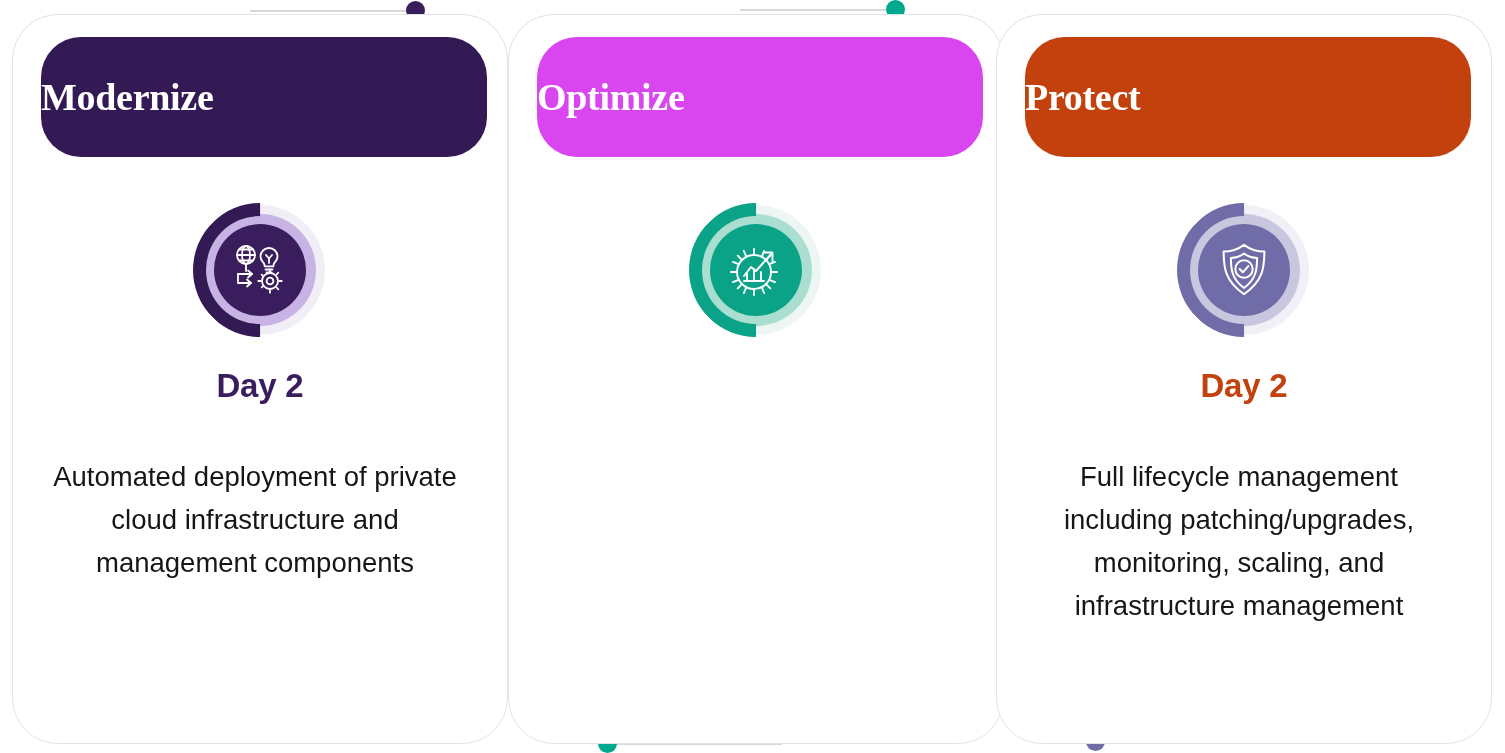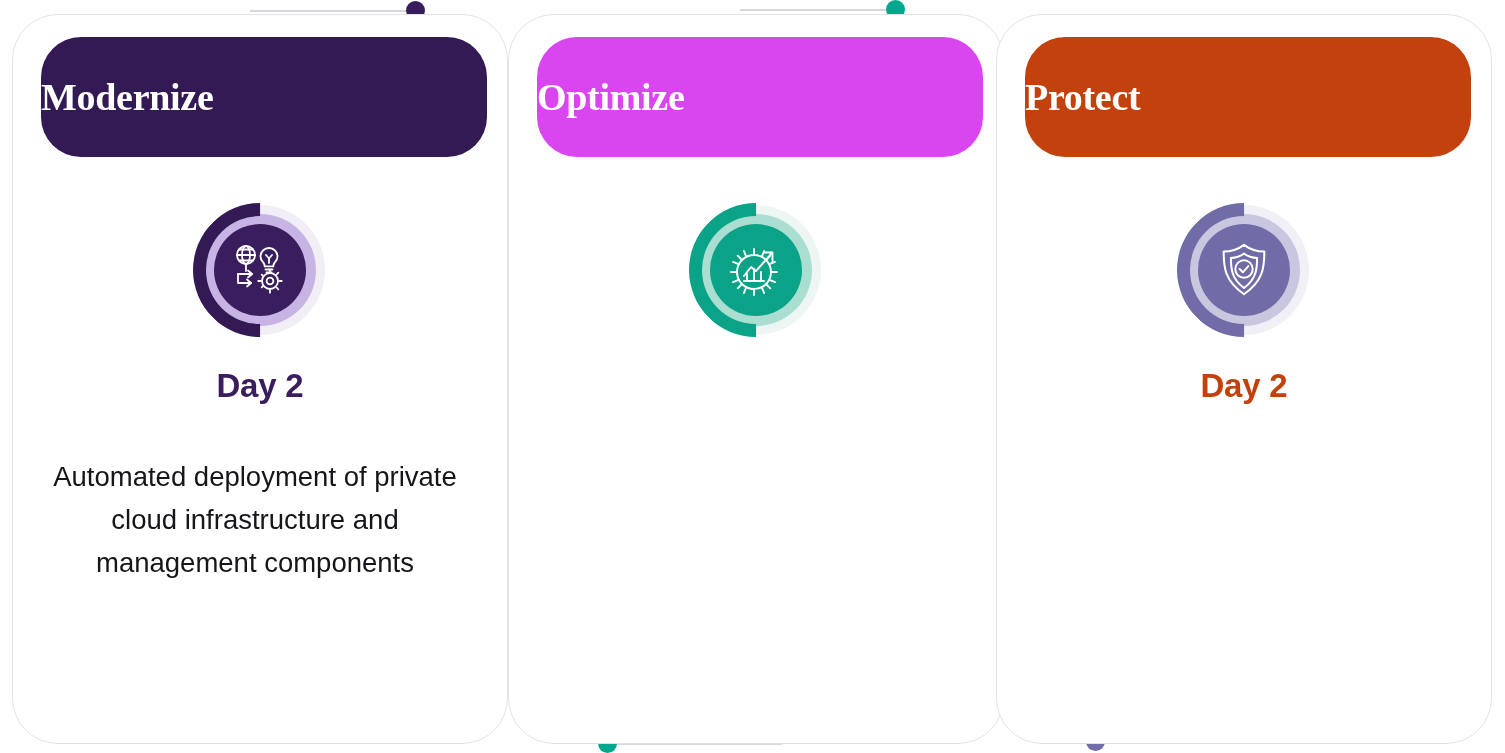--- a/index.html
+++ b/index.html
@@ -244,15 +244,16 @@
 
           <circle cx="32" cy="31" r="9"></circle>
           <path d="M27.5 31 l3.3 3.4 l5.7-6.4"></path>
         </svg>
       </div>
       <div class="arc" style="border-bottom-color:#706ca8; border-left-color:#706ca8;"></div>
     </div>
 
     <div class="day-label" style="color:#c2410c;">Day 2</div>
 
+    <div class="body-copy">Full lifecycle management including patching/upgrades, monitoring, scaling, and infrastructure management</div>
   </div>
 
 </div>
 
 </body></html>

